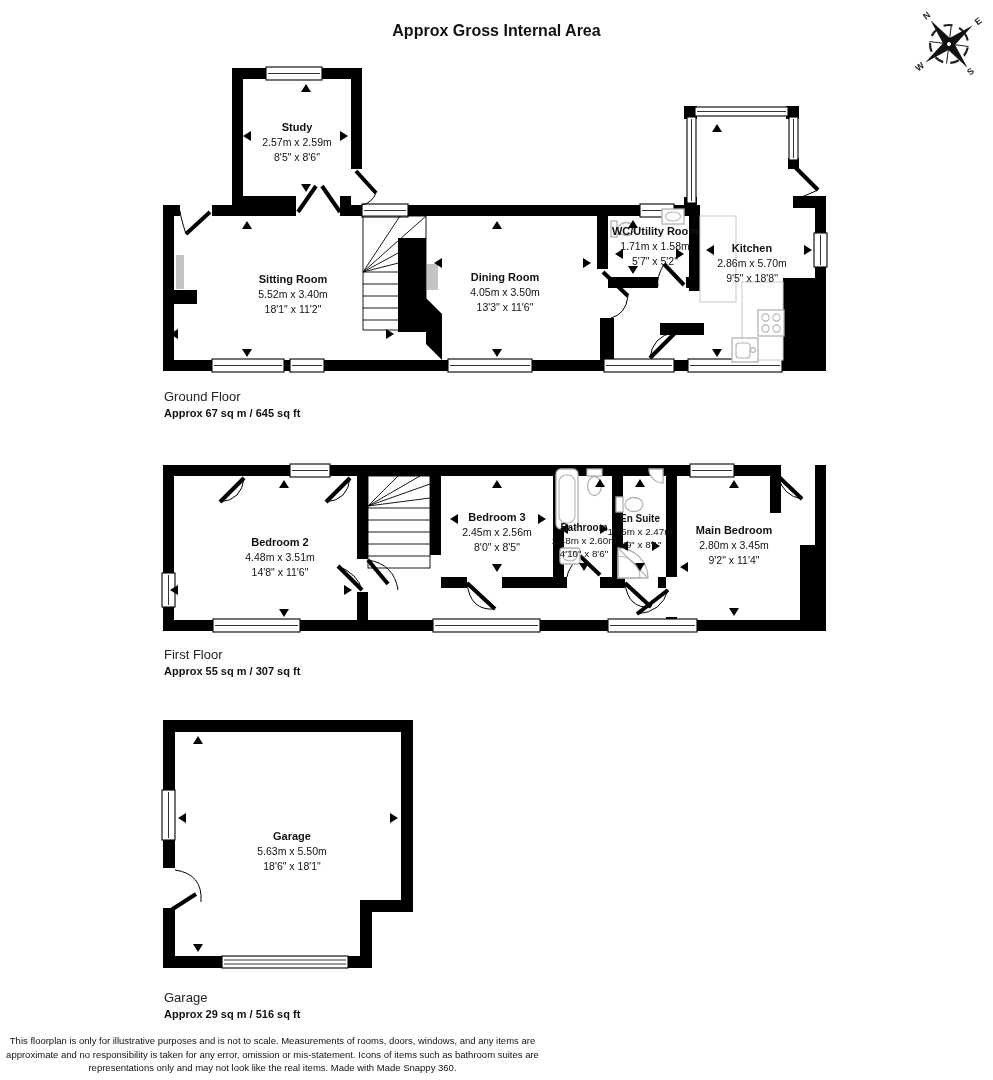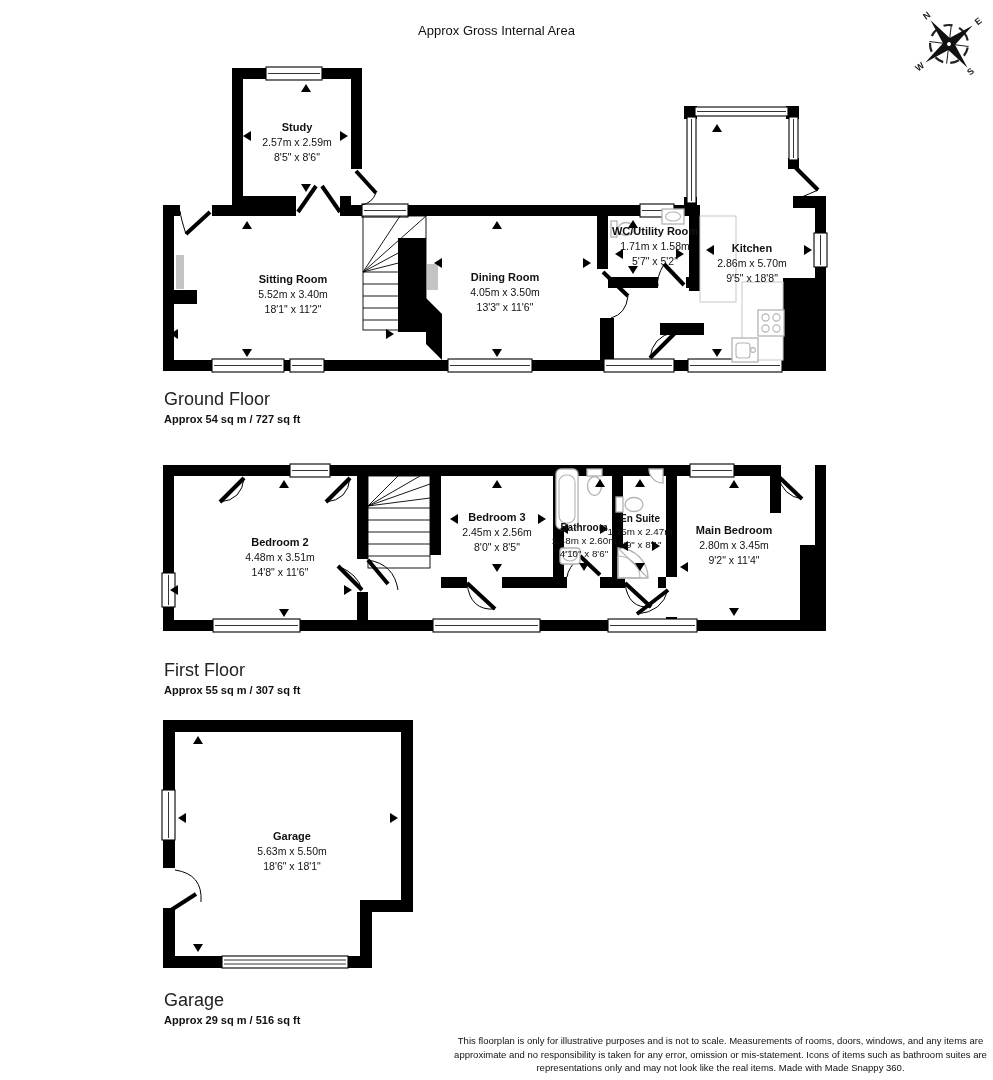--- a/index.html
+++ b/index.html
@@ -1,22 +1,22 @@
 <!DOCTYPE html>
 <html><head>
 <meta charset="utf-8">
 <style>
   html,body{margin:0;padding:0;background:#fff;}
   body{width:993px;height:1080px;position:relative;font-family:"Liberation Sans",sans-serif;color:#111;overflow:hidden;}
   #plan-svg{position:absolute;left:0;top:0;}
-  .hdr{position:absolute;top:24px;left:0;width:100%;text-align:center;font-size:13px;font-weight:normal;line-height:14px;}
+  .hdr{position:absolute;top:24px;left:0;width:100%;text-align:center;font-size:16px;font-weight:bold;line-height:14px;}
   .flabel{position:absolute;}
-  .flabel .t{font-size:18px;font-weight:400;color:#222;}
+  .flabel .t{font-size:13px;font-weight:400;color:#222;}
   .flabel .a{font-size:11px;font-weight:bold;margin-top:3px;}
-  .footer{position:absolute;top:1034px;left:0;width:100%;display:flex;justify-content:flex-end;}
+  .footer{position:absolute;top:1034px;left:0;width:100%;display:flex;justify-content:flex-start;}
   .footer .inner{max-width:545px;text-align:center;font-size:9.5px;line-height:13.5px;color:#111;}
   
   text{font-family:"Liberation Sans",sans-serif;}
   .wall{fill:#000;}
   .gap{fill:#fff;}
   .win{fill:#fff;stroke:#000;stroke-width:1.1;}
   .wl{stroke:#000;stroke-width:0.8;}
   .arc{fill:none;stroke:#000;stroke-width:1;}
   .leaf{stroke:#000;stroke-width:4;}
   .tread{fill:none;stroke:#000;stroke-width:0.9;}
@@ -33,23 +33,23 @@
 </style>
 </head>
 <body>
 
 <div class="hdr">
   <div>Approx Gross Internal Area</div>
 </div>
 
 <div class="flabel" style="left:164px;top:389px;">
   <div class="t">Ground Floor</div>
-  <div class="a">Approx 54 sq m / 727 sq ft</div>
+  <div class="a">Approx 67 sq m / 645 sq ft</div>
 </div>
-<div class="flabel" style="left:164px;top:647px;margin-top:13px;">
+<div class="flabel" style="left:164px;top:647px;">
   <div class="t">First Floor</div>
   <div class="a">Approx 55 sq m / 307 sq ft</div>
 </div>
 <div class="flabel" style="left:164px;top:990px;">
   <div class="t">Garage</div>
   <div class="a">Approx 29 sq m / 516 sq ft</div>
 </div>
 
 <div class="footer">
   <div class="inner">This floorplan is only for illustrative purposes and is not to scale. Measurements of rooms, doors, windows, and any items are approximate and no responsibility is taken for any error, omission or mis-statement. Icons of items such as bathroom suites are representations only and may not look like the real items. Made with Made Snappy 360.</div>

